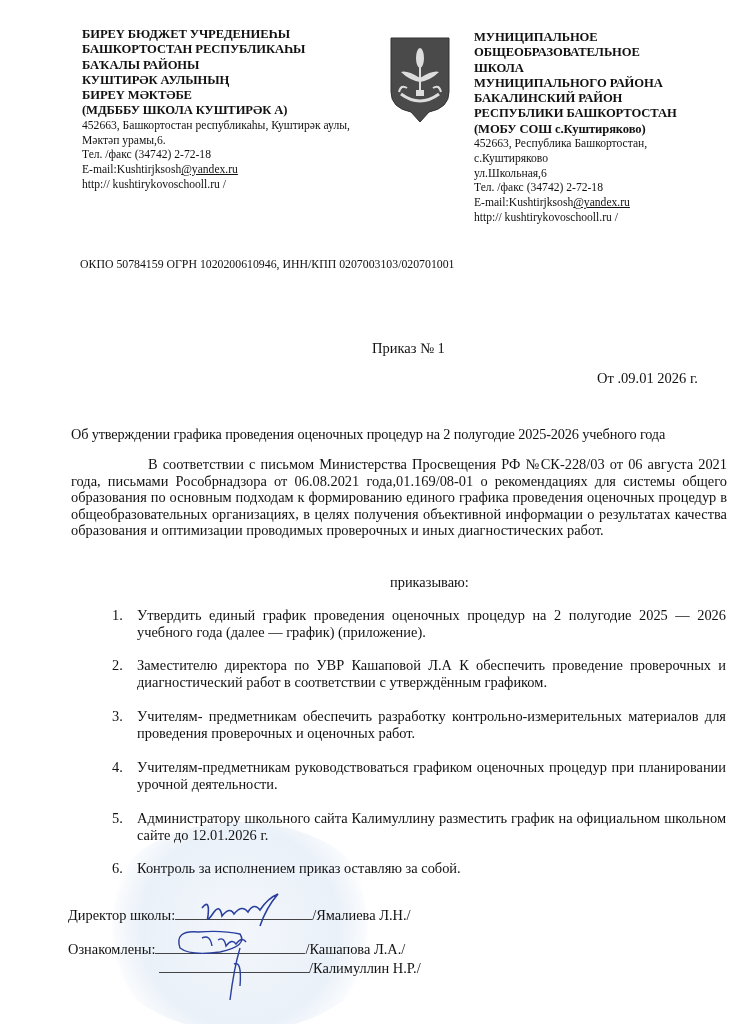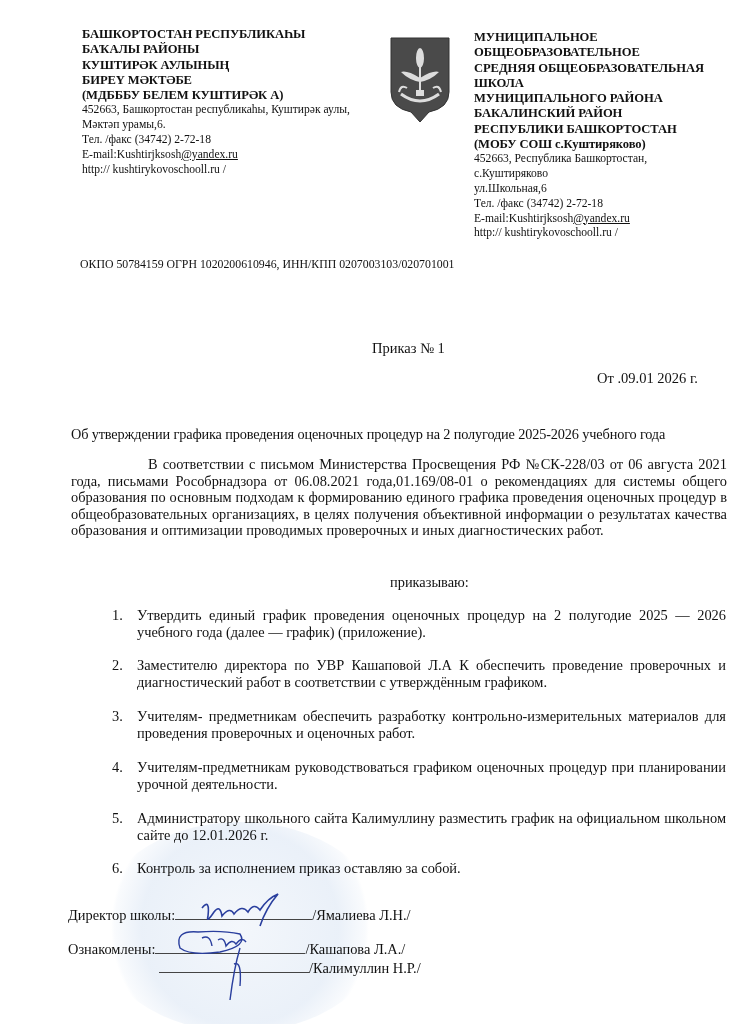--- a/index.html
+++ b/index.html
@@ -30,25 +30,26 @@
   .stamp { left:95px; top:822px; width:290px; height:210px; border-radius:50%;
     background: radial-gradient(circle, rgba(140,175,220,0.10) 0%, rgba(140,175,220,0.18) 55%, rgba(140,175,220,0.05) 70%, rgba(255,255,255,0) 72%); }
 </style>
 </head>
 <body>
 
 <div class="abs stamp"></div>
 
 <div class="abs hdr-left">
   <div class="bold-lines">
+    <div>БИРЕҮ БЮДЖЕТ УЧРЕДЕНИЕҺЫ</div>
     <div>БАШКОРТОСТАН РЕСПУБЛИКАҺЫ</div>
     <div>БАҠАЛЫ РАЙОНЫ</div>
     <div>КУШТИРӘК АУЛЫНЫҢ</div>
     <div>БИРЕҮ МӘКТӘБЕ</div>
-    <div>(МДБББУ БЕЛЕМ  КУШТИРӘК А)</div>
+    <div>(МДБББУ ШКОЛА  КУШТИРӘК А)</div>
   </div>
   <div class="small-lines">
     <div>452663, Башкортостан республикаһы, Куштирәк аулы,</div>
     <div>Мәктәп урамы,6.</div>
     <div>Тел. /факс (34742) 2-72-18</div>
     <div><span>E-mail:Kushtirjksosh</span><span class="u">@yandex.ru</span></div>
     <div>http:// kushtirykovoschooll.ru /</div>
   </div>
 </div>
 
@@ -62,21 +63,20 @@
     <path d="M18 62 Q20 54 26 58 M60 62 Q58 54 52 58" stroke="#ddd" stroke-width="2" fill="none"></path>
     <path d="M20 64 Q39 78 58 64" stroke="#ddd" stroke-width="3" fill="none"></path>
     <rect x="35" y="60" width="8" height="6" fill="#ddd"></rect>
   </svg>
 </div>
 
 <div class="abs hdr-right">
   <div class="bold-lines">
     <div>МУНИЦИПАЛЬНОЕ</div>
     <div>ОБЩЕОБРАЗОВАТЕЛЬНОЕ</div>
-    <div>СРЕДНЯЯ ОБЩЕОБРАЗОВАТЕЛЬНАЯ</div>
     <div>ШКОЛА</div>
     <div>МУНИЦИПАЛЬНОГО РАЙОНА</div>
     <div>БАКАЛИНСКИЙ РАЙОН</div>
     <div>РЕСПУБЛИКИ БАШКОРТОСТАН</div>
     <div>(МОБУ СОШ с.Куштиряково)</div>
   </div>
   <div class="small-lines">
     <div>452663, Республика Башкортостан,</div>
     <div>с.Куштиряково</div>
     <div>ул.Школьная,6</div>

